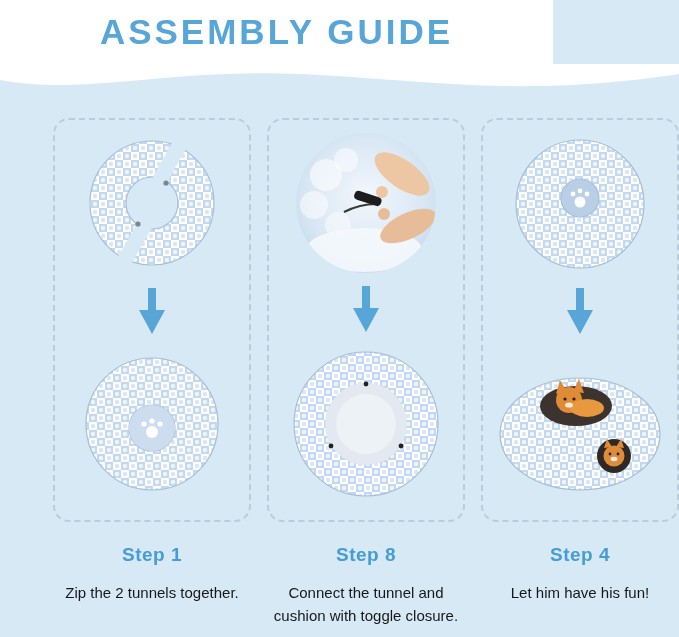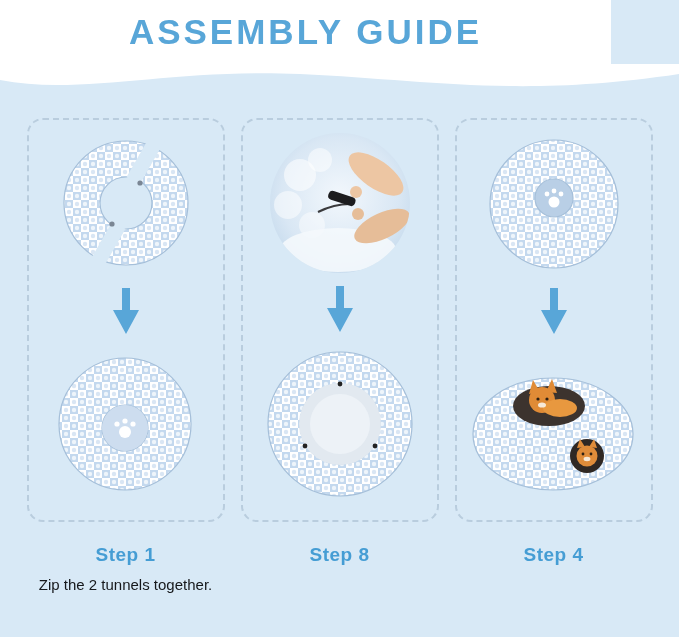--- a/index.html
+++ b/index.html
@@ -1,35 +1,35 @@
 <!DOCTYPE html>
 <html><head>
 <meta charset="utf-8">
 <style>
   * { margin:0; padding:0; box-sizing:border-box; }
   html,body { width:679px; height:637px; }
   body { font-family:"Liberation Sans", sans-serif; background:#ffffff; }
   .page { position:relative; width:679px; height:637px; background:#d8e9f6; overflow:hidden; }
 
-  .header { position:absolute; top:0; left:0; width:611px; height:64px; background:#ffffff;
+  .header { position:absolute; top:0; left:0; width:553px; height:64px; background:#ffffff;
             display:flex; align-items:center; justify-content:center; }
   .title { color:#58a6d8; font-size:35px; font-weight:bold; letter-spacing:3px; }
 
   .wave { position:absolute; top:64px; left:0; width:679px; height:38px; display:block; }
 
   .panels { position:absolute; top:118px; left:0; width:679px;
-            display:flex; justify-content:center; gap:16px; }
+            display:flex; justify-content:flex-end; gap:16px; }
   .column { width:198px; display:flex; flex-direction:column; align-items:center; }
   .panel { width:198px; height:404px; border:2px dashed #b9cdde; border-radius:16px;
            display:flex; flex-direction:column; align-items:center; padding-top:8px; }
   .illu { display:block; }
   .arrow-wrap { margin:8px 0; height:46px; display:flex; align-items:center; }
 
   .step-label { margin-top:22px; color:#459dd4; font-size:19px; font-weight:bold; letter-spacing:.5px; }
-  .step-desc { margin-top:8px; width:196px; text-align:center; color:#16181b;
+  .step-desc { margin-top:16px; width:196px; text-align:center; color:#16181b;
                font-size:15px; line-height:1.5; }
 </style>
 </head>
 <body>
 
 <svg width="0" height="0" style="position:absolute" aria-hidden="true">
   <defs>
     <pattern id="fab" width="16" height="16" patternUnits="userSpaceOnUse">
       <rect width="16" height="16" fill="#ffffff"></rect>
       <rect width="8" height="8" fill="#c3d8ee"></rect>
@@ -118,20 +118,21 @@
           <path d="M162,84 a72,72 0 1,0 -144,0 a72,72 0 1,0 144,0 Z
                    M130,84 a40,40 0 1,1 -80,0 a40,40 0 1,1 80,0 Z" fill="url(#fab)" fill-rule="evenodd" stroke="#a5bfd9" stroke-width="1.2"></path>
           <circle cx="90" cy="84" r="41" fill="#e2e9f0"></circle>
           <circle cx="90" cy="84" r="30" fill="#edf2f7"></circle>
           <circle cx="90" cy="44" r="2.4" fill="#222222"></circle>
           <circle cx="55" cy="106" r="2.4" fill="#222222"></circle>
           <circle cx="125" cy="106" r="2.4" fill="#222222"></circle>
         </svg>
       </div>
       <div class="step-label">Step 8</div>
+      <div class="step-desc">Connect the tunnel and cushion with toggle closure.</div>
     </div>
 
     <div class="column">
       <div class="panel">
         <svg class="illu" width="170" height="152" viewBox="0 0 170 152">
           <circle cx="85" cy="70" r="19" fill="#b9cfe6"></circle>
           <path d="M149,76 a64,64 0 1,0 -128,0 a64,64 0 1,0 128,0 Z
                    M104,70 a19,19 0 1,1 -38,0 a19,19 0 1,1 38,0 Z" fill="url(#fab)" fill-rule="evenodd" stroke="#a5bfd9" stroke-width="1.2"></path>
           <circle cx="85" cy="74" r="5.5" fill="#ffffff"></circle>
           <circle cx="78" cy="66" r="2.4" fill="#ffffff"></circle>
@@ -160,16 +161,17 @@
             <polygon points="116,106 119,97 124,105" fill="#df8c3a"></polygon>
             <polygon points="128,105 133,97 136,106" fill="#df8c3a"></polygon>
             <circle cx="126" cy="114" r="10.5" fill="#df8c3a"></circle>
             <circle cx="122" cy="112" r="1.4" fill="#2d2013"></circle>
             <circle cx="130" cy="112" r="1.4" fill="#2d2013"></circle>
             <ellipse cx="126" cy="117" rx="3.4" ry="2.2" fill="#f7e9d8"></ellipse>
           </g>
         </svg>
       </div>
       <div class="step-label">Step 4</div>
+      <div class="step-desc">Let him have his fun!</div>
     </div>
 
   </div>
 </div>
 
 </body></html>

